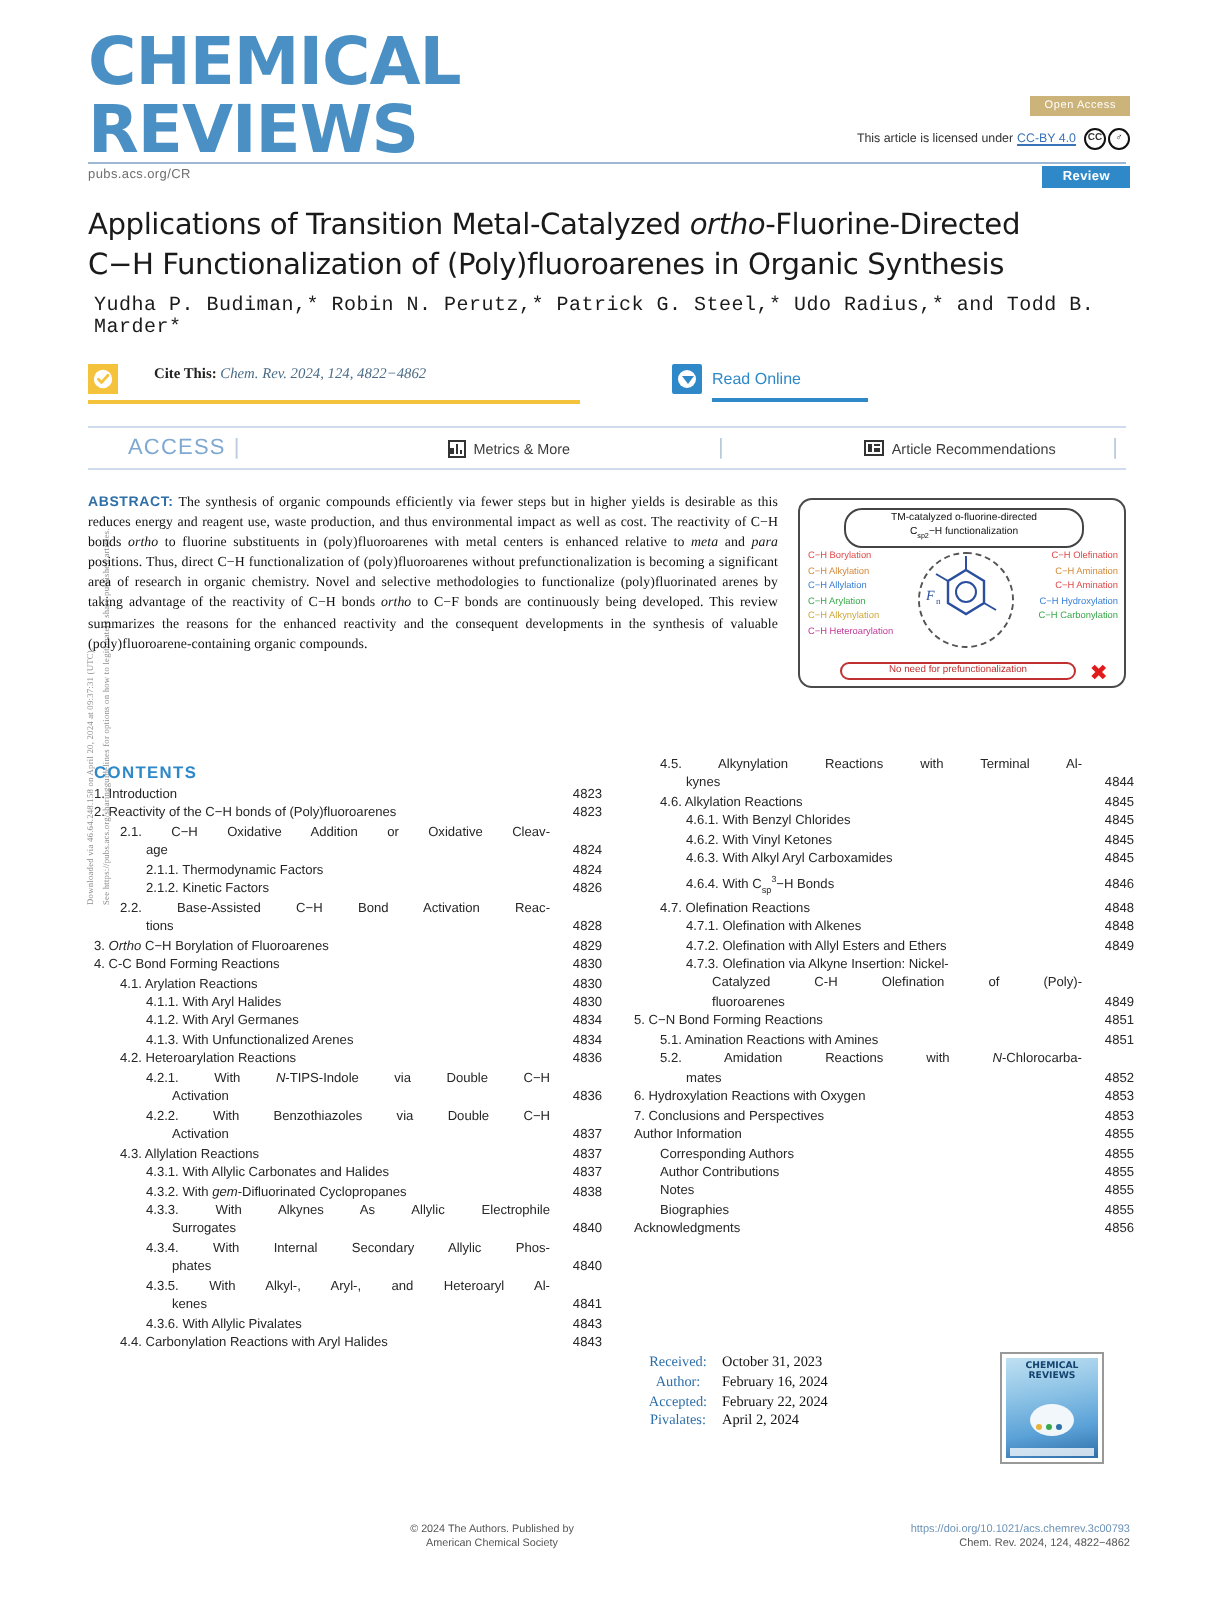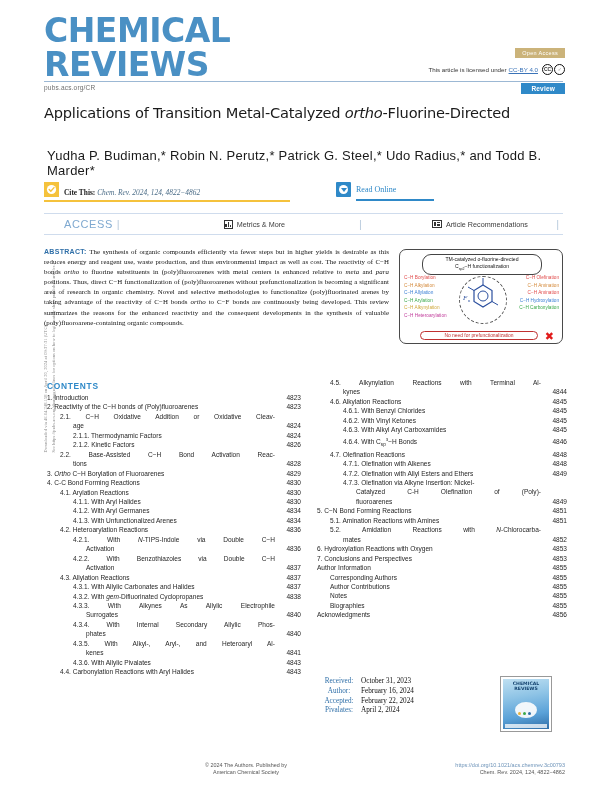--- a/index.html
+++ b/index.html
@@ -142,37 +142,37 @@
     font-weight: 400;
     letter-spacing: -0.22px;
   }
   .title .it { font-style: italic; }
 
   .authors {
     position: absolute;
     left: 47px;
     top: 148px;
     width: 515px;
-    font-family: Liberation Sans, sans-serif;
-    font-size: 13px;
+    font-family: Liberation Mono, monospace;
+    font-size: 10px;
     color: #1a1a1a;
     letter-spacing: 0.25px;
   }
 
   
   .cite-wrap {
     position: absolute;
     left: 44px;
     top: 182px;
     width: 280px;
   }
   .cite-row {
     display: flex;
-    align-items: flex-end;
-    gap: 5px;
+    align-items: flex-start;
+    gap: 18px;
     padding-bottom: 2px;
   }
   .cite-ico {
     width: 15px; height: 15px;
     background: #f5c23c;
     display: flex;
     align-items: center;
     justify-content: center;
   }
   .cite-ico svg { display: block; }
@@ -206,21 +206,21 @@
   }
   .read-ico .inner:after {
     content: "";
     width: 0; height: 0;
     border-left: 3px solid transparent;
     border-right: 3px solid transparent;
     border-top: 4px solid #2f89c8;
     margin-top: 1px;
   }
   .read-text {
-    font-family: Liberation Serif, serif;
+    font-family: Liberation Sans, sans-serif;
     font-size: 8px;
     color: #2f89c8;
     white-space: nowrap;
   }
   .read-underline { width: 78px; height: 2px; background: #2f89c8; margin-top: 2px; margin-left:20px;}
 
   
   .access-bar {
     position: absolute;
     left: 44px;
@@ -538,20 +538,21 @@
       <span class="cc-circ">♂</span>
     </span>
   </div>
 
   <div class="rule-top"></div>
   <div class="pubs-url">pubs.acs.org/CR</div>
   <div class="review-badge">Review</div>
 
   <div class="title">
     <span>Applications of Transition Metal-Catalyzed </span><span class="it">ortho</span><span>-Fluorine-Directed</span><br>
+    <span>C−H Functionalization of (Poly)fluoroarenes in Organic Synthesis</span>
   </div>
 
   <div class="authors">Yudha P. Budiman,* Robin N. Perutz,* Patrick G. Steel,* Udo Radius,* and Todd B. Marder*</div>
 
   <div class="cite-wrap">
     <div class="cite-row">
       <span class="cite-ico">
         <svg width="11" height="11" viewBox="0 0 11 11">
             <circle cx="5.5" cy="5.5" r="4.6" fill="#fff"></circle>
             <path d="M3.2 5.6 L4.8 7.2 L8 3.6" stroke="#f5c23c" stroke-width="1.4" fill="none" stroke-linecap="round" stroke-linejoin="round"></path>

